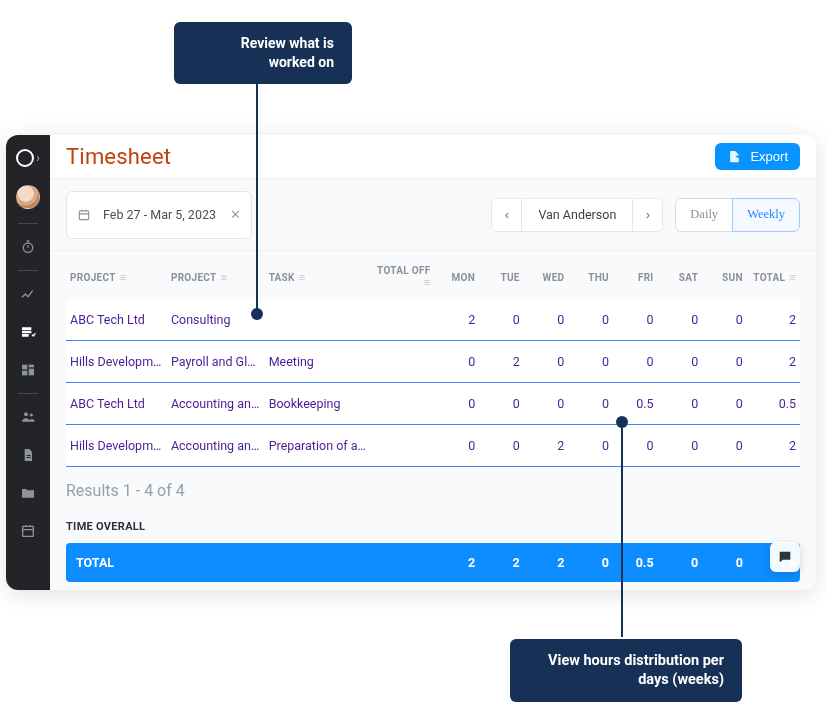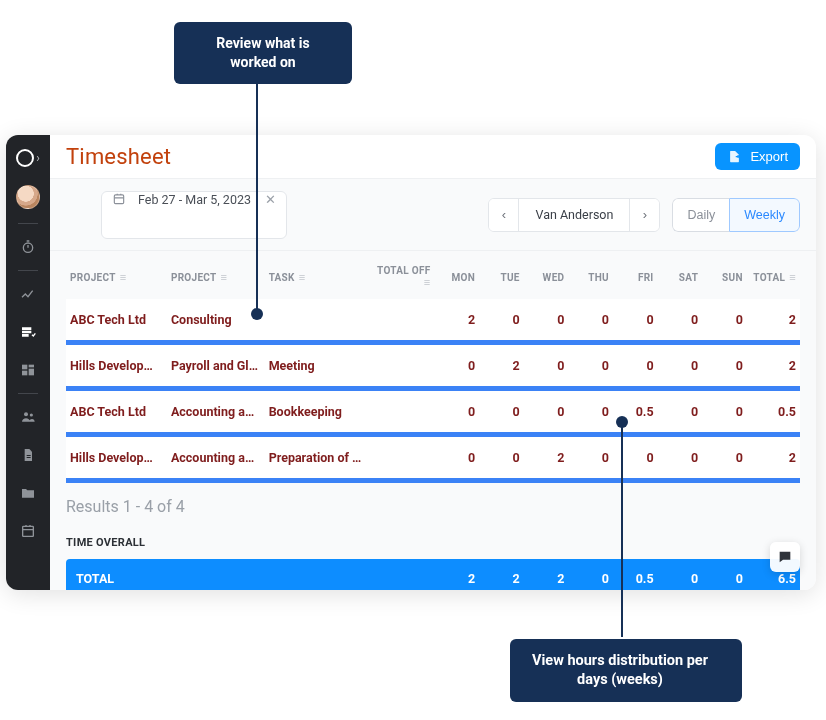--- a/index.html
+++ b/index.html
@@ -11,21 +11,21 @@
     position: relative;
     overflow: hidden;
   }
 
   
   .callout {
     position: absolute;
     background: #163056;
     color: #fff;
     font-weight: 700;
-    text-align: center;
+    text-align: right;
     border-radius: 6px;
     padding: 12px 18px;
     z-index: 50;
     line-height: 1.35;
   }
   .callout-top { top: 22px; left: 174px; width: 178px; font-size: 14px; }
   .callout-bottom { bottom: 18px; left: 510px; width: 232px; font-size: 14.5px; padding-left: 6px; }
   .callout-line { position: absolute; background: #163056; z-index: 40; }
   .line-top { left: 256px; top: 78px; width: 2px; height: 234px; }
   .line-bot { left: 621px; top: 425px; width: 2px; height: 212px; }
@@ -103,23 +103,23 @@
   .toolbar {
     height: 72px;
     background: #f9fafb;
     border-bottom: 1px solid #eef0f2;
     display: flex; align-items: center;
     padding: 0 16px;
     gap: 12px;
   }
   .daterange {
     background: #fff; border: 1px solid #e3e6ea; border-radius: 6px;
-    height: 48px; display: inline-flex; align-items: flex-start;
+    height: 48px; display: inline-flex; align-items: center;
     padding: 0 8px 0 10px; gap: 12px;
-    font-size: 12.5px; color: #4a4f57; margin-left: 35px;
+    font-size: 12.5px; color: #4a4f57;
   }
   .daterange .cal-icon { color: #8b9099; display:inline-flex; }
   .daterange .clear { color: #9aa0a8; cursor:pointer; font-size: 13px; padding: 0 2px; }
 
   .spacer { flex: 1; }
 
   .person-nav {
     display: inline-flex; height: 34px;
     border: 1px solid #e3e6ea; border-radius: 6px; overflow: hidden;
     background: #fff;
@@ -138,20 +138,21 @@
   }
 
   .mode-toggle {
     display: inline-flex; height: 34px;
     border-radius: 6px; overflow: hidden;
   }
   .mode-toggle button {
     border: 1px solid #d9dde3; background: #fff;
     padding: 0 14px; font-size: 12.5px; cursor: pointer;
     color: #8b9099;
+    font-family: Liberation Serif, serif;
   }
   .mode-toggle button:first-child { border-radius: 6px 0 0 6px; border-right: none; }
   .mode-toggle button:last-child { border-radius: 0 6px 6px 0; }
   .mode-toggle button.active {
     color: #2a89ff; border-color: #9fc9ff; background: #f3f9ff;
   }
 
   
   .tablewrap { padding: 0 16px; background:#f9fafb; flex:1; overflow:hidden; }
   table.ts { width: 100%; border-collapse: collapse; table-layout: fixed; }
@@ -162,24 +163,23 @@
   }
   .ts thead th.left { text-align: left; }
   .ts thead th .sort {
     display:inline-block; margin-left:4px; color:#c2c6cc; cursor:pointer;
   }
   .ts thead th .sort::before { content: "\2261"; font-size: 11px; }
 
   .ts tbody tr { background: #fff; }
   .ts tbody tr td {
     padding: 13px 4px;
-    font-size: 12.5px; color: #7f1d1d;
+    font-size: 12.5px; color: #4c1d95;
     text-align: right;
-    border-bottom: 5px solid #3b82f6;
-    font-weight: bold;
+    border-bottom: 1px solid #3b82f6;
   }
   .ts tbody tr td.left { text-align: left; }
   .ts tbody tr td.trunc {
     white-space: nowrap; overflow: hidden; text-overflow: ellipsis;
   }
 
   .results { font-size: 16px; color: #9aa0a8; padding: 14px 0 20px; }
   .total-overall {
     font-size: 11px; font-weight: 700; letter-spacing: .3px;
     color: #2c3036; padding: 0 0 10px;

